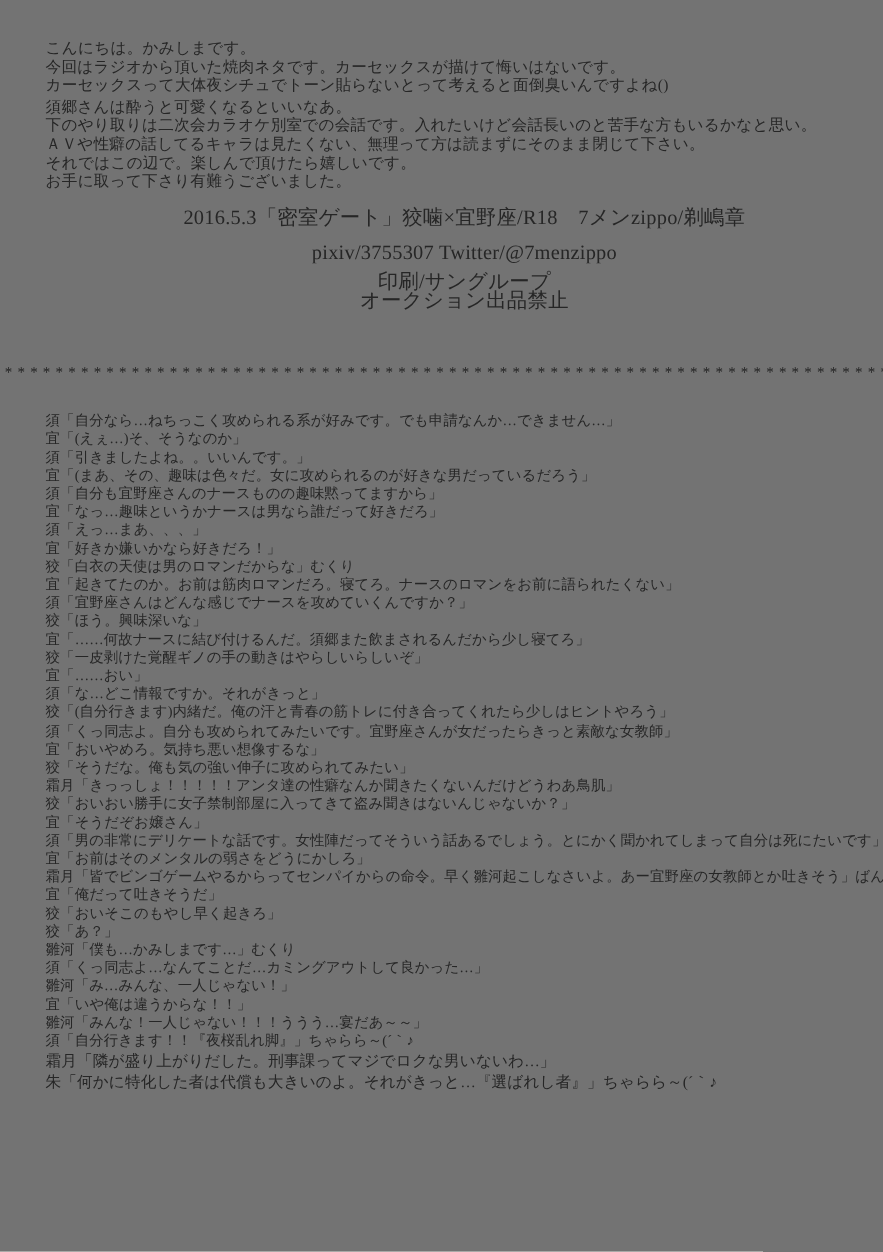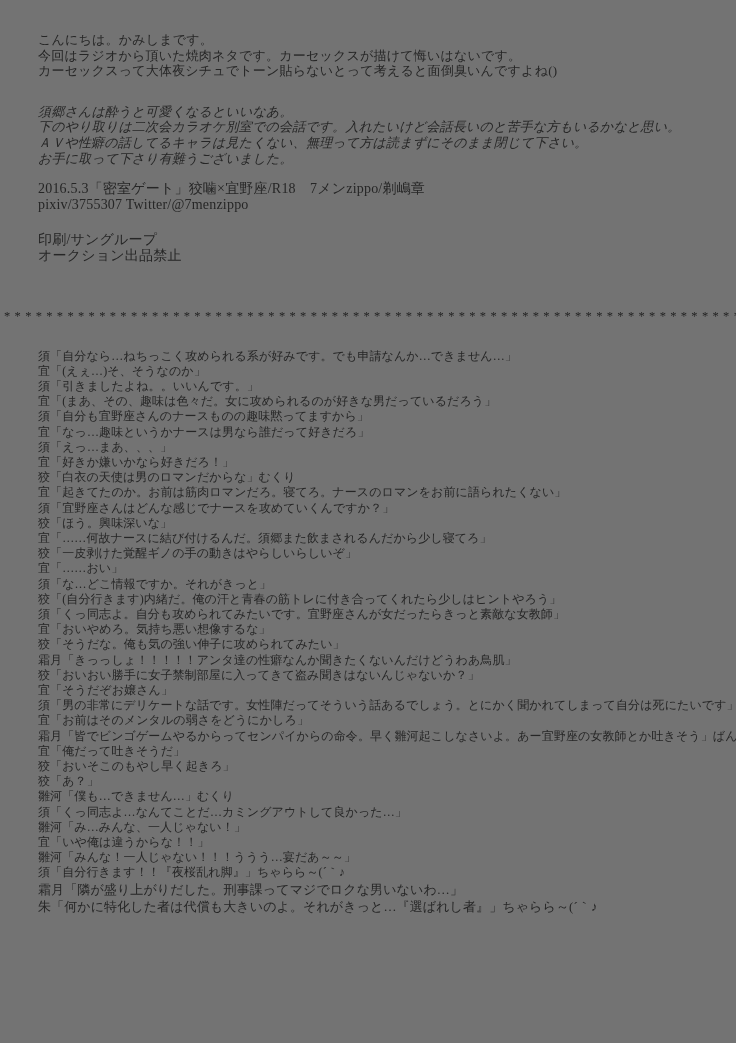--- a/index.html
+++ b/index.html
@@ -18,29 +18,30 @@
     padding-top: 32px;
     overflow: hidden;
   }
   .line { white-space: nowrap; }
   .block { margin-left: 38px; }
   .intro {
     font-size: 13px;
     line-height: 15.6px;
     letter-spacing: 0.2px;
   }
-  .intro-notes { margin-top: 25px; font-style: italic; }
+  .intro-notes { margin-top: 2px; }
   .credit {
-    font-size: 14px;
+    font-size: 17px;
     line-height: 15.6px;
     letter-spacing: 0.2px;
+    text-align: center;
   }
   .credit-event { margin-top: 15px; }
-  .credit-contact { margin-top: 0; }
-  .credit-print { margin-top: 20px; }
+  .credit-contact { margin-top: 14px; }
+  .credit-print { margin-top: 8px; }
   .separator {
     margin: 45px 0 0 4px;
     font-size: 12.5px;
     letter-spacing: 0.6px;
     white-space: nowrap;
     overflow: hidden;
     color: #222;
   }
   .dialogue {
     margin-top: 25px;
@@ -62,20 +63,21 @@
   <div class="block intro intro-greeting">
       <div class="line">こんにちは。かみしまです。</div>
       <div class="line">今回はラジオから頂いた焼肉ネタです。カーセックスが描けて悔いはないです。</div>
       <div class="line">カーセックスって大体夜シチュでトーン貼らないとって考えると面倒臭いんですよね()</div>
     </div>
 
   <div class="block intro intro-notes">
       <div class="line">須郷さんは酔うと可愛くなるといいなあ。</div>
       <div class="line">下のやり取りは二次会カラオケ別室での会話です。入れたいけど会話長いのと苦手な方もいるかなと思い。</div>
       <div class="line">ＡＶや性癖の話してるキャラは見たくない、無理って方は読まずにそのまま閉じて下さい。</div>
+      <div class="line">それではこの辺で。楽しんで頂けたら嬉しいです。</div>
       <div class="line">お手に取って下さり有難うございました。</div>
     </div>
 
   <div class="block credit credit-event line">2016.5.3「密室ゲート」狡噛×宜野座/R18　7メンzippo/剃嶋章</div>
 
   <div class="block credit credit-contact line">pixiv/3755307 Twitter/@7menzippo</div>
 
   <div class="block credit credit-print">
       <div class="line">印刷/サングループ</div>
       <div class="line">オークション出品禁止</div>
@@ -106,21 +108,21 @@
       <div class="line">狡「そうだな。俺も気の強い伸子に攻められてみたい」</div>
       <div class="line">霜月「きっっしょ！！！！！アンタ達の性癖なんか聞きたくないんだけどうわあ鳥肌」</div>
       <div class="line">狡「おいおい勝手に女子禁制部屋に入ってきて盗み聞きはないんじゃないか？」</div>
       <div class="line">宜「そうだぞお嬢さん」</div>
       <div class="line">須「男の非常にデリケートな話です。女性陣だってそういう話あるでしょう。とにかく聞かれてしまって自分は死にたいです」</div>
       <div class="line">宜「お前はそのメンタルの弱さをどうにかしろ」</div>
       <div class="line">霜月「皆でビンゴゲームやるからってセンパイからの命令。早く雛河起こしなさいよ。あー宜野座の女教師とか吐きそう」ばんっ</div>
       <div class="line">宜「俺だって吐きそうだ」</div>
       <div class="line">狡「おいそこのもやし早く起きろ」</div>
       <div class="line">狡「あ？」</div>
-      <div class="line">雛河「僕も…できません…」むくり</div>
+      <div class="line">雛河「僕も…かみしまです…」むくり</div>
       <div class="line">須「くっ同志よ…なんてことだ…カミングアウトして良かった…」</div>
       <div class="line">雛河「み…みんな、一人じゃない！」</div>
       <div class="line">宜「いや俺は違うからな！！」</div>
       <div class="line">雛河「みんな！一人じゃない！！！ううう…宴だあ～～」</div>
       <div class="line">須「自分行きます！！『夜桜乱れ脚』」ちゃらら～(´｀♪</div>
     </div>
 
   <div class="block epilogue">
       <div class="line">霜月「隣が盛り上がりだした。刑事課ってマジでロクな男いないわ…」</div>
       <div class="line">朱「何かに特化した者は代償も大きいのよ。それがきっと…『選ばれし者』」ちゃらら～(´｀♪</div>

